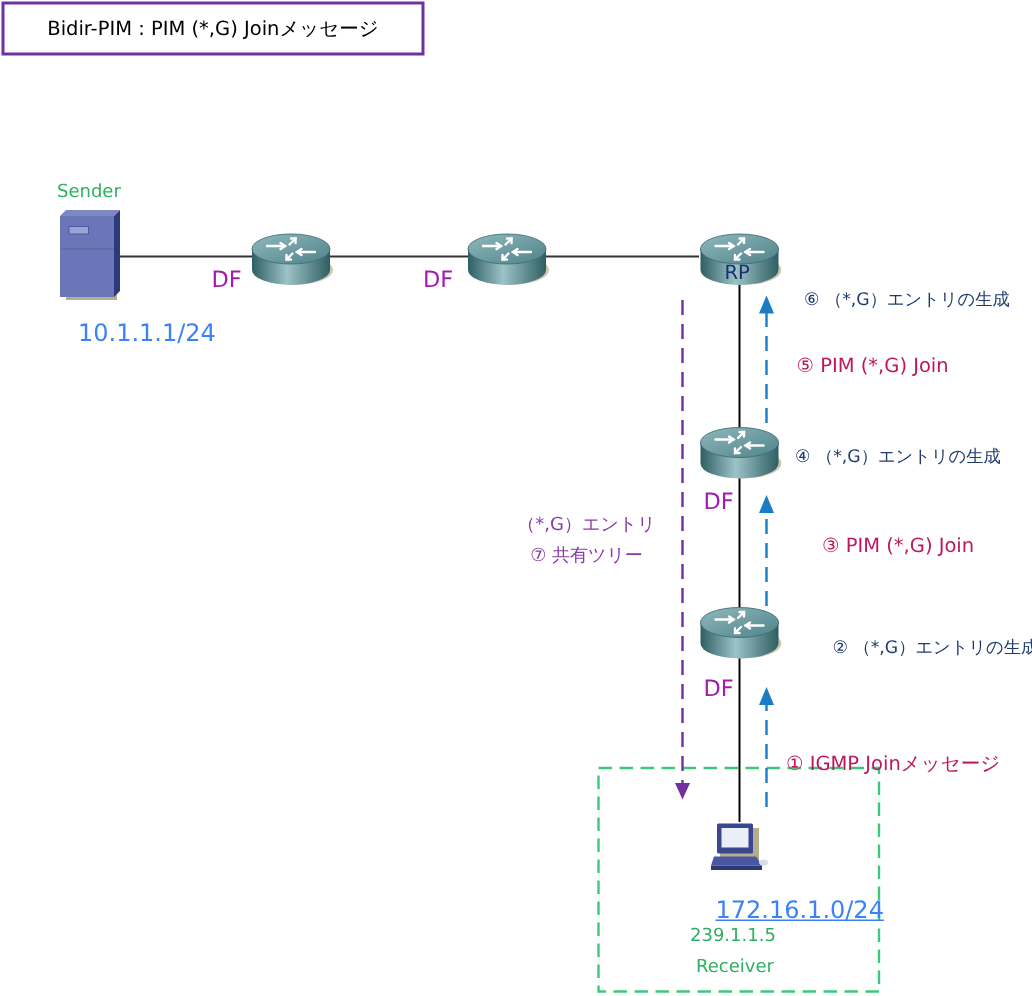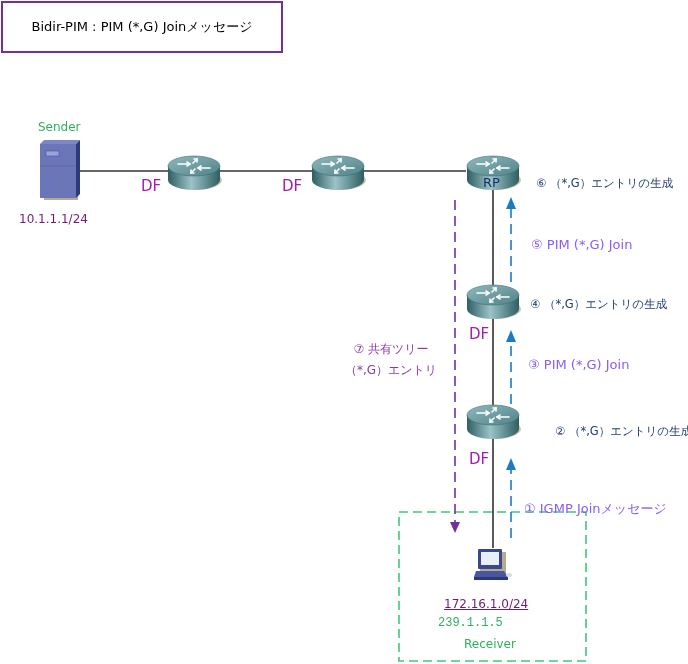--- a/index.html
+++ b/index.html
@@ -1,26 +1,26 @@
 <!DOCTYPE html>
 <html><head>
 <meta charset="utf-8">
 <style>
   html, body { margin: 0; padding: 0; background: #ffffff; }
   body { width: 688px; height: 664px; position: relative; overflow: hidden;
          font-family: "DejaVu Sans", "Liberation Sans", sans-serif; }
   .abs { position: absolute; white-space: nowrap; }
-  .title-box { left: 1px; top: 1px; width: 282px; height: 52px; border: 2px solid #7030a0;
+  .title-box { left: 1px; top: 1px; width: 282px; height: 36px; border: 2px solid #7030a0;
                box-sizing: border-box; display: flex; align-items: center; justify-content: center;
                font-size: 13px; color: #000; background: #fff; }
   .lbl-green { color: #2eb060; font-size: 12px; }
-  .lbl-black { color: #701a75; font-size: 12px; }
+  .lbl-black { color: #3b82f6; font-size: 16px; margin-left: 33px; }
   .lbl-df { color: #a21caf; font-size: 15px; }
   .lbl-step-dark { color: #1f3b6e; font-size: 11.5px; }
-  .lbl-step-blue { color: #8b5cf6; font-size: 13px; }
+  .lbl-step-blue { color: #be185d; font-size: 13px; }
   .lbl-step-purple { color: #8a3aa8; font-size: 12px; text-align: center; line-height: 21px; }
   svg.diagram { position: absolute; left: 0; top: 0; }
   .rp-text { color: #1a2f6e; font-size: 13px; text-align: right; }
 </style>
 </head>
 <body>
 
 <div class="abs title-box">
   <span>Bidir-PIM : PIM (*,G) Joinメッセージ</span>
 </div>
@@ -102,27 +102,27 @@
 
 <div class="abs lbl-green" style="left:38px; top:108px;margin-top:12px;">Sender</div>
 <div class="abs lbl-black" style="left:19px; top:212px;">10.1.1.1/24</div>
 
 <div class="abs lbl-df" style="left:141px; top:177px;">DF</div>
 <div class="abs lbl-df" style="left:282px; top:177px;">DF</div>
 <div class="abs rp-text" style="left:483px; top:175px;">RP</div>
 <div class="abs lbl-df" style="left:469px; top:325px;">DF</div>
 <div class="abs lbl-df" style="left:469px; top:450px;">DF</div>
 
-<div class="abs lbl-step-dark" style="left:536px; top:176px;">⑥ （*,G）エントリの生成</div>
+<div class="abs lbl-step-dark" style="left:536px; top:192px;">⑥ （*,G）エントリの生成</div>
 <div class="abs lbl-step-blue" style="left:531px; top:237px;">⑤ PIM (*,G) Join</div>
 <div class="abs lbl-step-dark" style="left:530px; top:297px;">④ （*,G）エントリの生成</div>
-<div class="abs lbl-step-blue" style="left:528px; top:357px;">③ PIM (*,G) Join</div>
+<div class="abs lbl-step-blue" style="left:548px; top:357px;">③ PIM (*,G) Join</div>
 <div class="abs lbl-step-dark" style="left:528px; top:424px;margin-left:27px;">② （*,G）エントリの生成</div>
 <div class="abs lbl-step-blue" style="left:524px; top:478px;margin-top:22px;">① IGMP Joinメッセージ</div>
 
 <div class="abs lbl-step-purple" style="left:336px; top:339px; width:110px;">
+  <div>（*,G）エントリ</div>
   <div>⑦ 共有ツリー</div>
-  <div>（*,G）エントリ</div>
 </div>
 
 <div class="abs lbl-black" style="left:444px; top:597px;text-decoration:underline;">172.16.1.0/24</div>
-<div class="abs lbl-green" style="left:438px; top:616px;font-family:Liberation Mono, monospace;">239.1.1.5</div>
+<div class="abs lbl-green" style="left:460px; top:616px;">239.1.1.5</div>
 <div class="abs lbl-green" style="left:464px; top:637px;">Receiver</div>
 
 </body></html>

